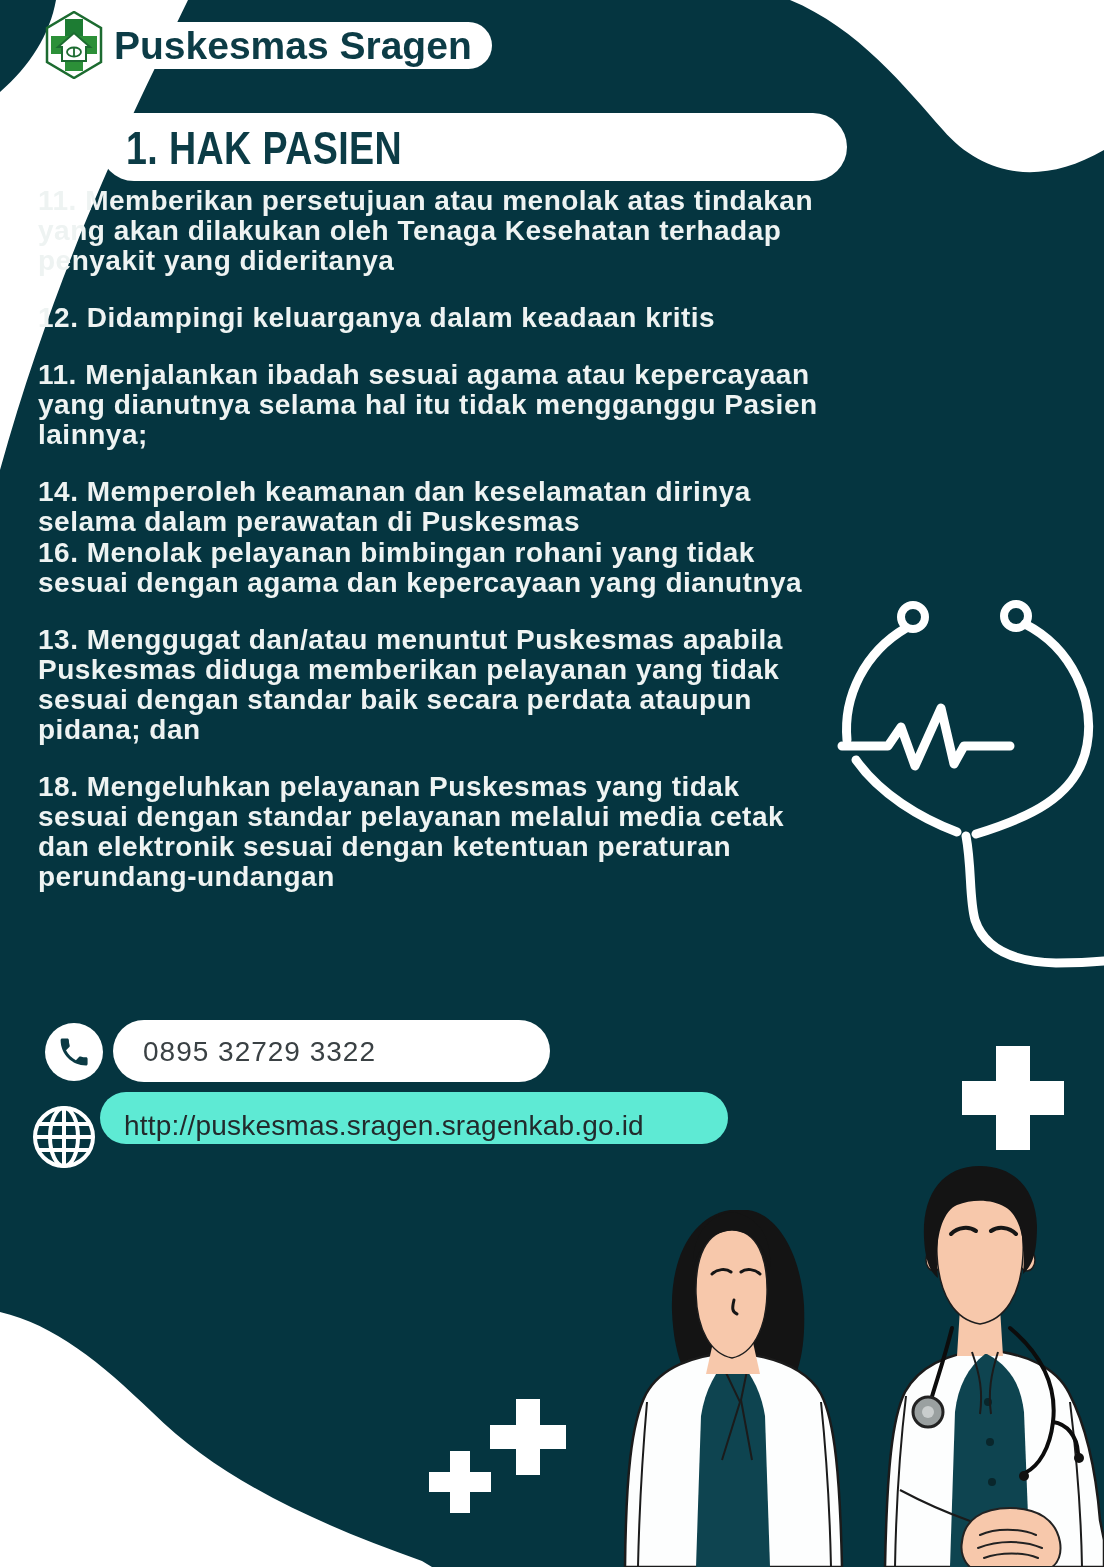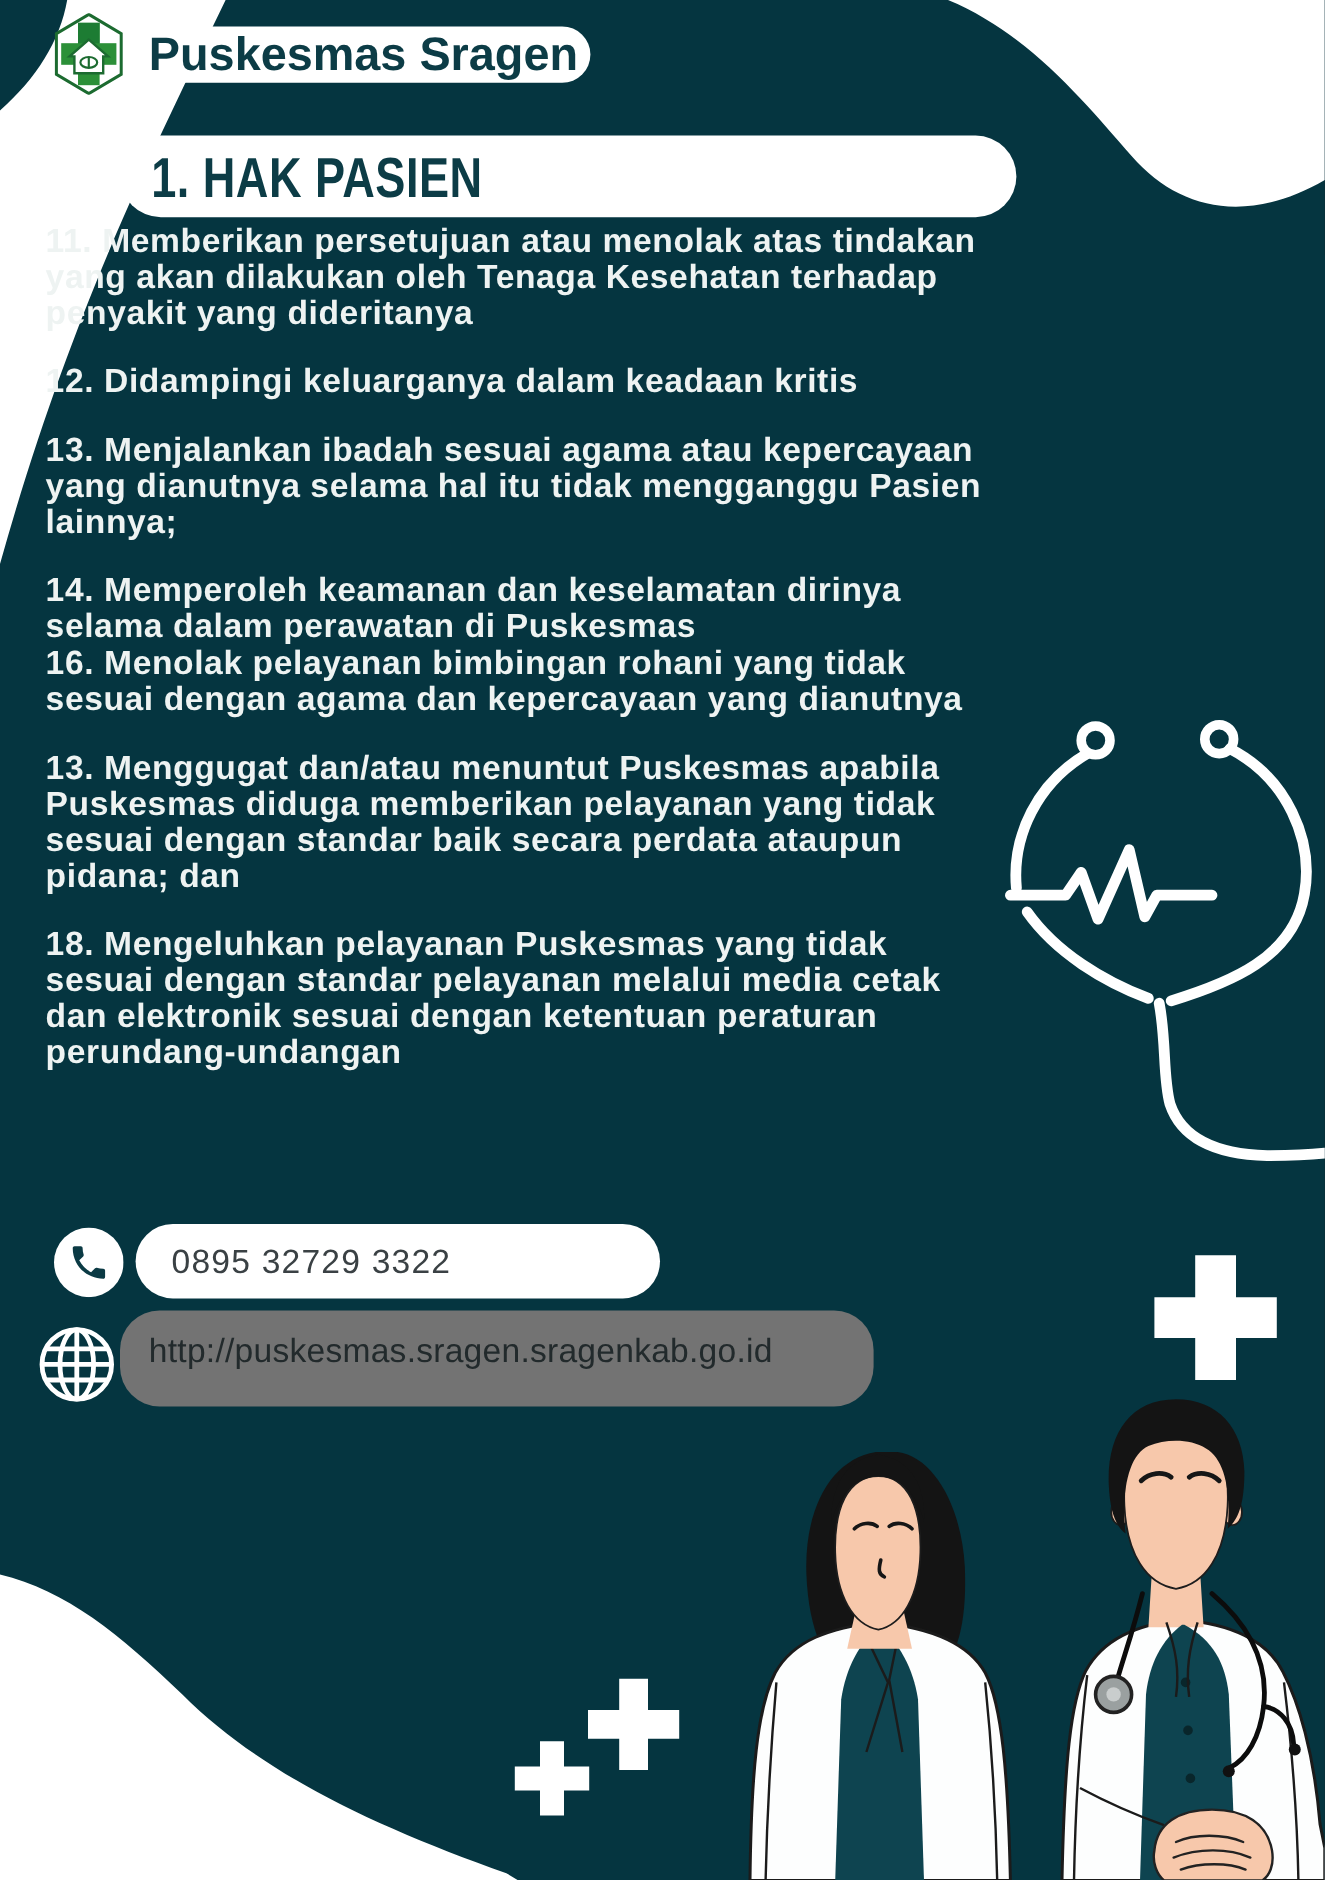--- a/index.html
+++ b/index.html
@@ -8,21 +8,21 @@
     position:relative;width:1104px;height:1567px;overflow:hidden;
     background:#053540;font-family:"Liberation Sans",sans-serif;
   }
   .decor{position:absolute;left:0;top:0;width:1104px;height:1567px;pointer-events:none;}
   
   .brand-pill{
     position:absolute;left:108px;top:22px;width:384px;height:47px;
     background:#ffffff;border-radius:26px;
   }
   .brand-title{
-    position:absolute;left:16px;top:0;height:47px;line-height:48px;
+    position:absolute;left:6px;top:0;height:47px;line-height:48px;
     font-size:39px;font-weight:bold;color:#0c3c46;letter-spacing:0px;white-space:nowrap;
   }
   .logo-box{position:absolute;left:45px;top:11px;width:58px;height:68px;}
   
   .heading-pill{
     position:absolute;left:100px;top:113px;width:747px;height:68px;
     background:#ffffff;border-radius:34px;text-decoration:underline;
   }
   .heading-text{
     position:absolute;left:26px;top:0;height:68px;line-height:69px;
@@ -41,22 +41,22 @@
   .phone-pill{
     position:absolute;left:113px;top:1020px;width:437px;height:62px;
     background:#ffffff;border-radius:31px;
   }
   .phone-number{
     position:absolute;left:30px;top:0;height:62px;line-height:63px;
     font-size:28px;color:#3a4144;letter-spacing:1px;white-space:nowrap;
   }
   .globe-badge{position:absolute;left:31px;top:1104px;width:66px;height:66px;}
   .web-pill{
-    position:absolute;left:100px;top:1092px;width:628px;height:80px;
-    background:#737373;border-radius:33px;
+    position:absolute;left:100px;top:1092px;width:628px;height:52px;
+    background:#5eead4;border-radius:33px;
   }
   .web-url{
     position:absolute;left:24px;top:0;height:66px;line-height:67px;
     font-size:28px;color:#222a2c;letter-spacing:.2px;white-space:nowrap;
   }
   .doctors{position:absolute;left:600px;top:1160px;width:504px;height:407px;}
 </style>
 </head>
 <body>
 
@@ -169,21 +169,21 @@
     <div class="brand-title">Puskesmas Sragen</div>
   </div>
 
   <div class="heading-pill">
     <div class="heading-text">1. HAK PASIEN</div>
   </div>
 
   <div class="rights">
     <p>11. Memberikan persetujuan atau menolak atas tindakan yang akan dilakukan oleh Tenaga Kesehatan terhadap penyakit yang dideritanya</p>
     <p>12. Didampingi keluarganya dalam keadaan kritis</p>
-    <p>13. Menjalankan ibadah sesuai agama atau kepercayaan yang dianutnya selama hal itu tidak mengganggu Pasien lainnya;</p>
+    <p>11. Menjalankan ibadah sesuai agama atau kepercayaan yang dianutnya selama hal itu tidak mengganggu Pasien lainnya;</p>
     <p class="tight">14. Memperoleh keamanan dan keselamatan dirinya selama dalam perawatan di Puskesmas</p>
     <p>16. Menolak pelayanan bimbingan rohani yang tidak sesuai dengan agama dan kepercayaan yang dianutnya</p>
     <p>13. Menggugat dan/atau menuntut Puskesmas apabila Puskesmas diduga memberikan pelayanan yang tidak sesuai dengan standar baik secara perdata ataupun pidana; dan</p>
     <p>18. Mengeluhkan pelayanan Puskesmas yang tidak sesuai dengan standar pelayanan melalui media cetak dan elektronik sesuai dengan ketentuan peraturan perundang-undangan</p>
   </div>
 
   <div class="phone-badge">
     <svg viewBox="0 0 24 24" width="58" height="58">
       <circle cx="12" cy="12" r="12" fill="#ffffff"></circle>
       <path transform="translate(4.6,4.6) scale(0.62)" fill="#0b3a44" d="M6.62 10.79c1.44 2.83 3.76 5.14 6.59 6.59l2.2-2.21c.27-.27.67-.36 1.02-.24 1.12.37 2.33.57 3.57.57.55 0 1 .45 1 1V20c0 .55-.45 1-1 1-9.39 0-17-7.61-17-17 0-.55.45-1 1-1h3.5c.55 0 1 .45 1 1 0 1.25.2 2.45.57 3.57.11.35.03.74-.25 1.02l-2.2 2.2z"></path>

